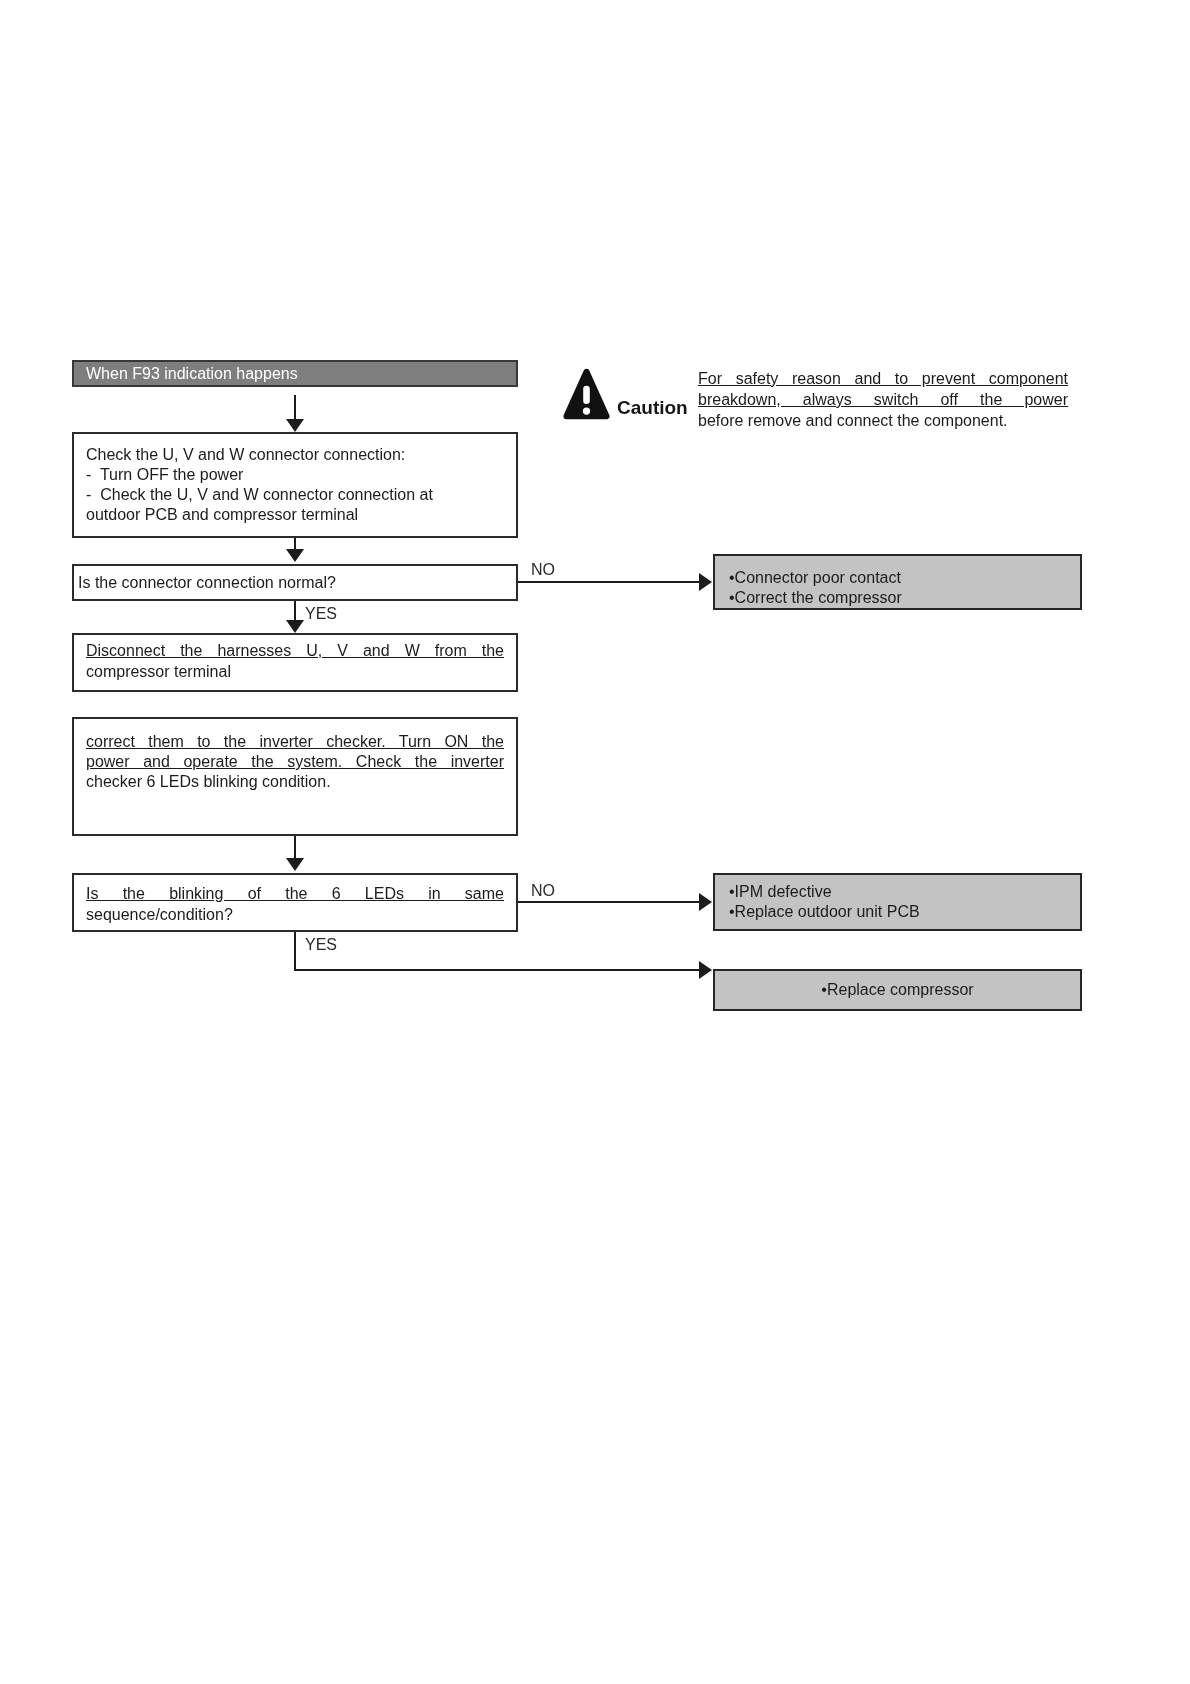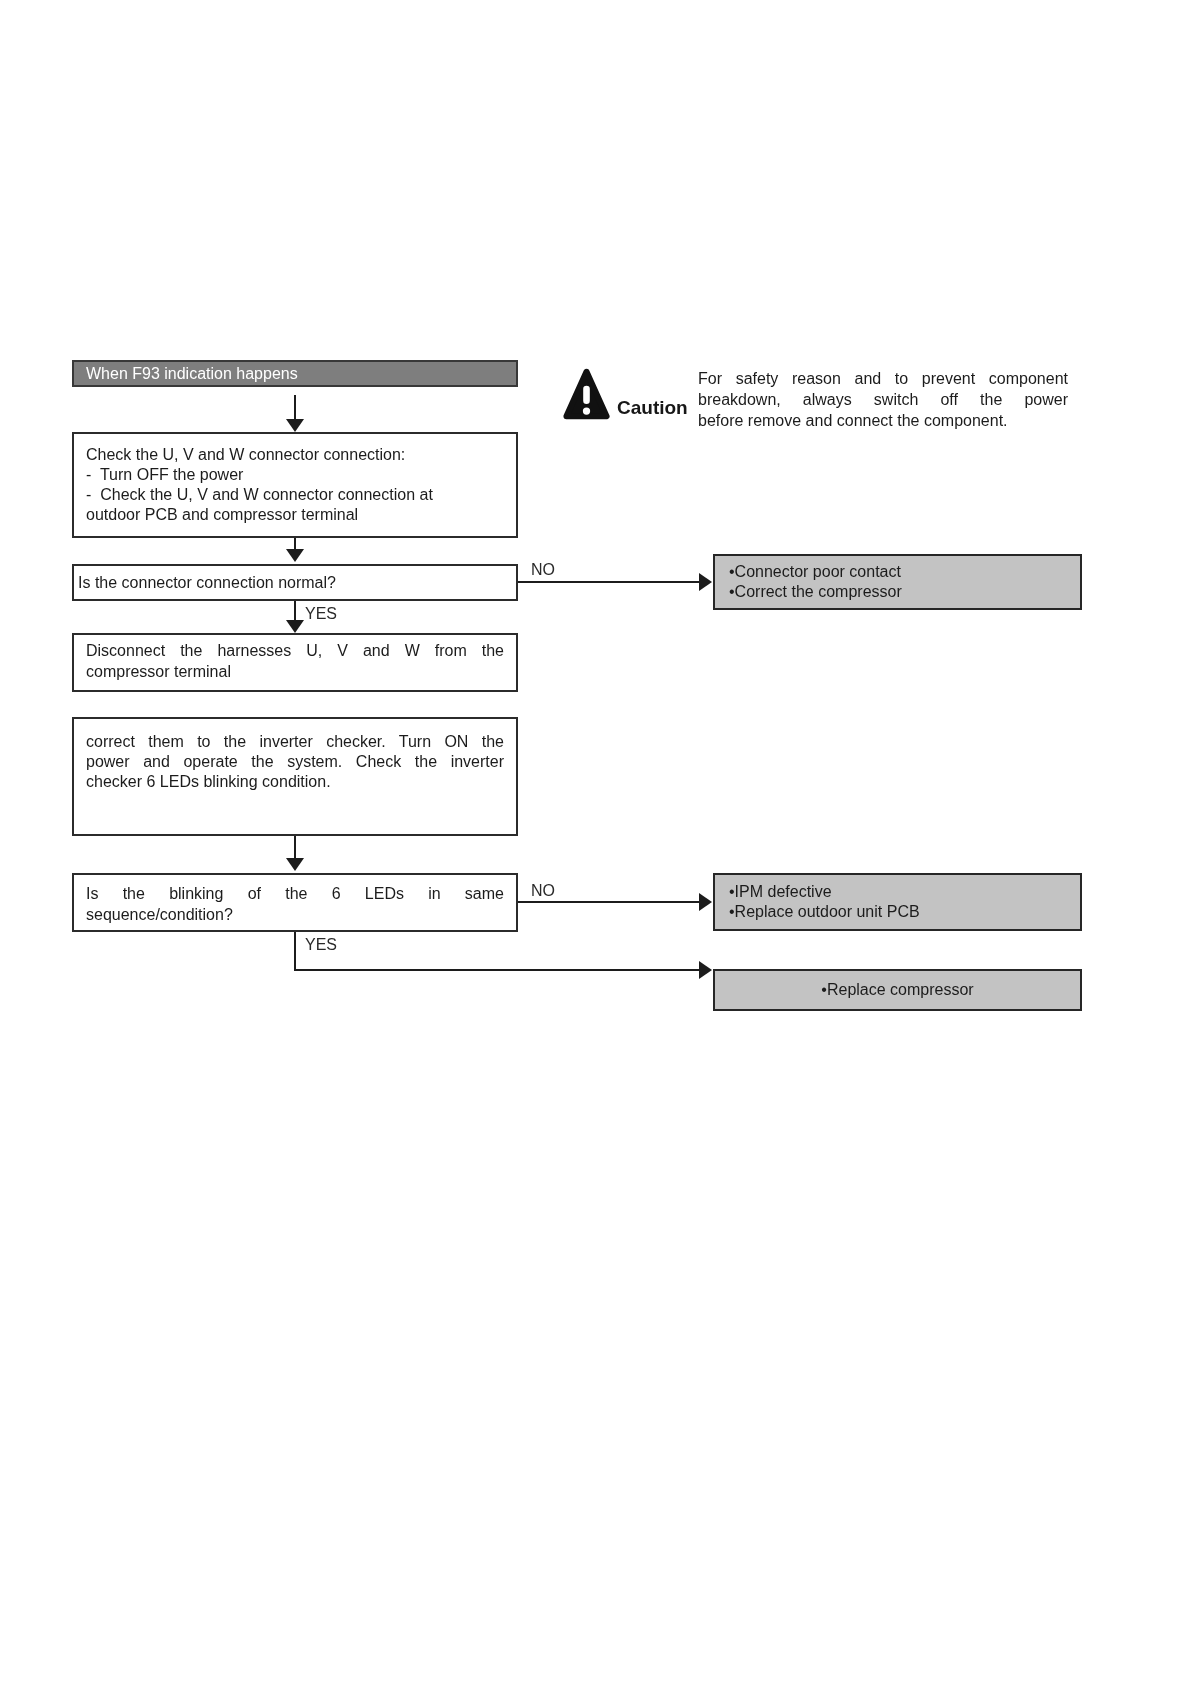--- a/index.html
+++ b/index.html
@@ -14,21 +14,21 @@
   .box{
     position:absolute;
     box-sizing:border-box;
     border:2px solid #2b2b2b;
     background:#ffffff;
     font-size:16px;
     line-height:20px;
   }
   .box .inner{padding:11px 12px;border-radius:23px;}
   .line{white-space:pre-wrap;}
-  .j{text-align:justify;text-align-last:justify;}
+  .j{text-align:justify;text-align-last:justify;text-decoration:underline;}
   .vcenter{display:flex;flex-direction:column;justify-content:center;}
   .startbox{
     background:#7e7e7e;
     color:#ffffff;
     border:2px solid #383838;
     padding-left:12px;
   }
   .resultbox{
     background:#c3c3c3;
     border:2px solid #262626;
@@ -59,21 +59,21 @@
   #box-start{left:72px;top:360px;width:446px;height:27px;}
   #arrow1-shaft{left:294px;top:395px;height:26px;}
   #arrow1-head{left:286px;top:419px;}
   #box-check{left:72px;top:432px;width:446px;height:106px;}
   #arrow2-shaft{left:294px;top:538px;height:13px;}
   #arrow2-head{left:286px;top:549px;}
   #box-q1{left:72px;top:564px;width:446px;height:37px;padding-left:4px;}
   #no1-line{left:518px;top:581px;width:182px;}
   #no1-head{left:699px;top:573px;}
   #no1-label{left:531px;top:561px;}
-  #res-contact{left:713px;top:554px;width:369px;height:56px;}
+  #res-contact{left:713px;top:554px;width:369px;height:56px;justify-content:flex-end;}
   #yes1-shaft{left:294px;top:601px;height:21px;}
   #yes1-head{left:286px;top:620px;}
   #yes1-label{left:305px;top:605px;}
   #box-disc{left:72px;top:633px;width:446px;height:59px;}
   #box-disc .inner{padding:5px 12px;line-height:21px;}
   #box-inv{left:72px;top:717px;width:446px;height:119px;}
   #box-inv .inner{padding:13px 12px;}
   #arrow3-shaft{left:294px;top:836px;height:23px;}
   #arrow3-head{left:286px;top:858px;}
   #box-q2{left:72px;top:873px;width:446px;height:59px;}

